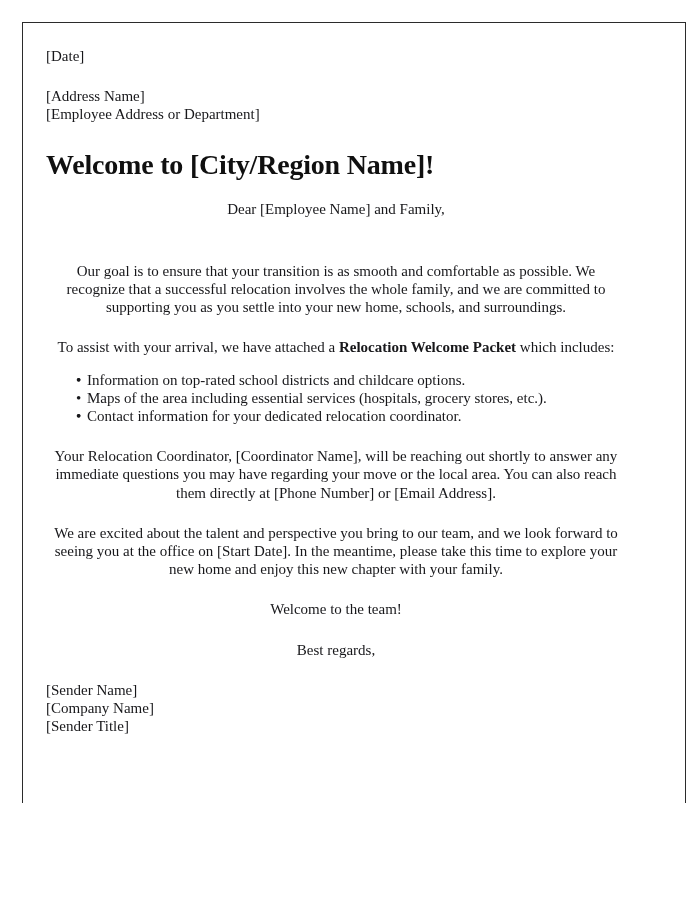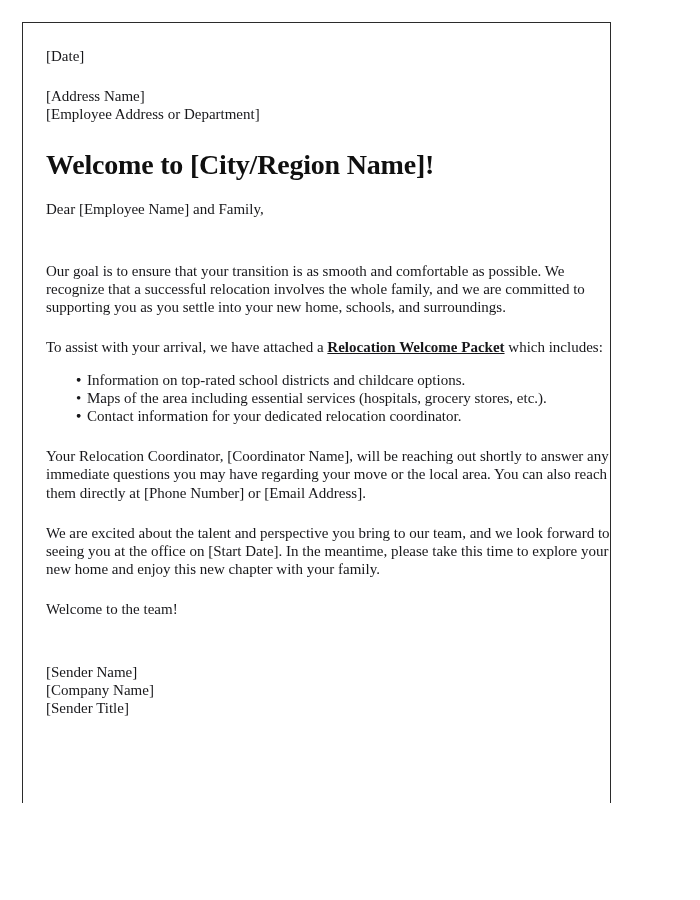--- a/index.html
+++ b/index.html
@@ -14,42 +14,42 @@
     font-family: "Liberation Serif", "DejaVu Serif", serif;
     color: #1a1a1a;
     -webkit-font-smoothing: antialiased;
   }
 
   
   #page-sheet {
     position: absolute;
     left: 22px;
     top: 22px;
-    width: 589px;
+    width: 664px;
     height: 781px;
     box-sizing: border-box;
     background: #ffffff;
     border-top: 1.6px solid #2b2b2b;
     border-left: 1.6px solid #2b2b2b;
     border-right: 1.6px solid #2b2b2b;
     border-bottom: none;
   }
 
   #doc-body {
     position: absolute;
     left: 23px;
     top: 24px;
     width: 580px;
   }
 
   .para {
     font-size: 15px;
     line-height: 18.2px;
     margin: 0;
-    text-align: left;
+    text-align: center;
     color: #17171a;
   }
 
   .block-gap      { height: 22px; }
   .block-gap-sm   { height: 17px; }
   .block-gap-xs   { height: 14px; }
 
   .addr-line {
     font-size: 15px;
     line-height: 18.2px;
@@ -79,21 +79,21 @@
     color: #17171a;
   }
   .bullet-list li .dot {
     position: absolute;
     left: 30px;
     top: 0;
     line-height: 18.2px;
     font-size: 15px;
   }
 
-  .bold { font-weight: bold; text-decoration: underline; }
+  .bold { font-weight: bold; }
 </style>
 </head>
 <body>
 
 <div id="page-sheet">
 
   <div id="doc-body">
 
     <p class="addr-line">[Date]</p>
 
@@ -138,20 +138,21 @@
     <div class="block-gap"></div>
 
     <p class="para">We are excited about the talent and perspective you bring to our team, and we look forward to seeing you at the office on [Start Date]. In the meantime, please take this time to explore your new home and enjoy this new chapter with your family.</p>
 
     <div class="block-gap"></div>
 
     <p class="para">Welcome to the team!</p>
 
     <div class="block-gap"></div>
 
+    <p class="para">Best regards,</p>
 
     <div class="block-gap"></div>
 
     <p class="addr-line">[Sender Name]</p>
     <p class="addr-line">[Company Name]</p>
     <p class="addr-line">[Sender Title]</p>
 
   </div>
 </div>
 

